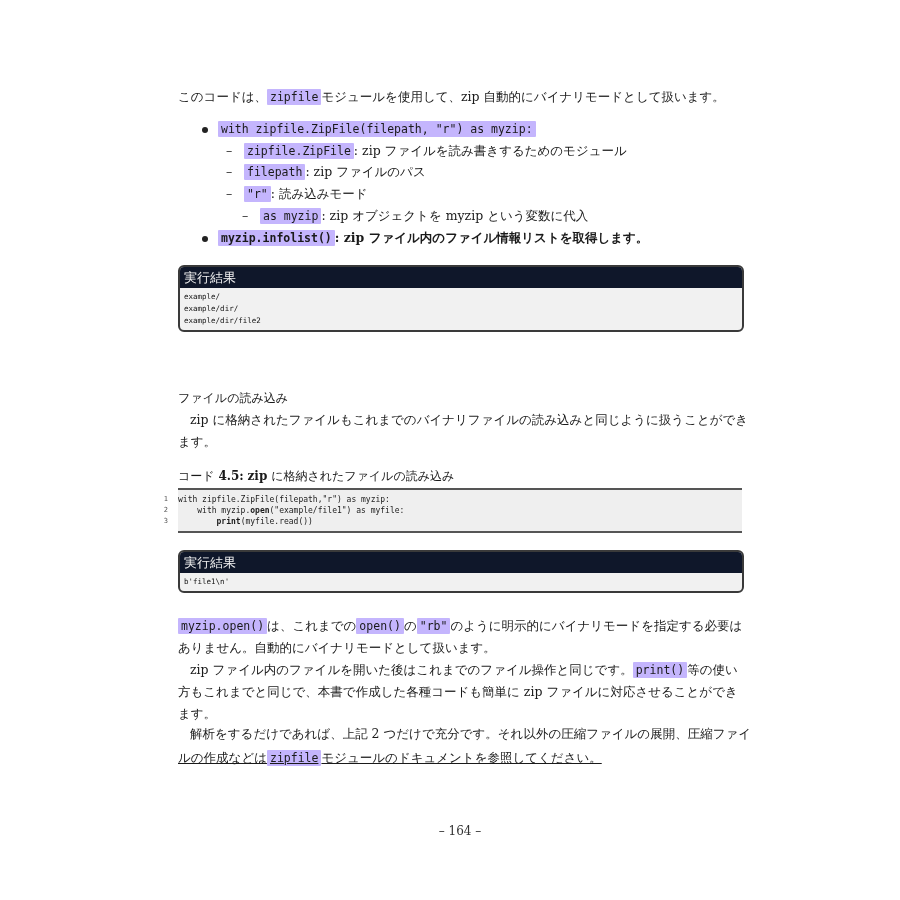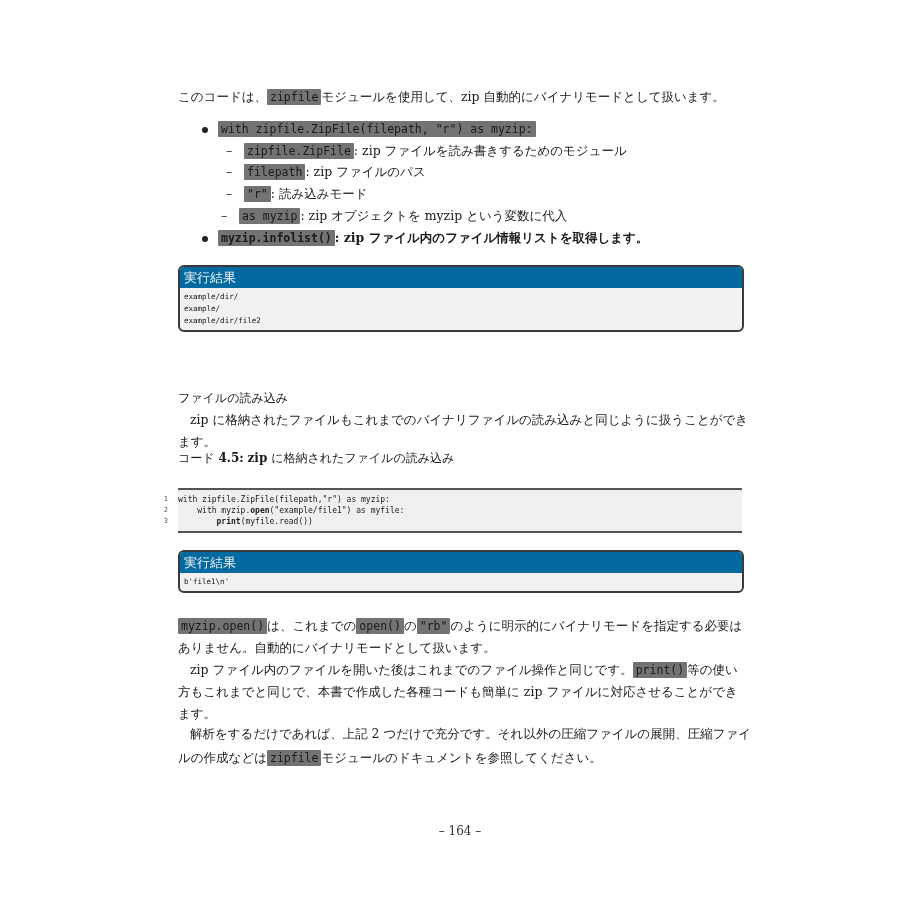--- a/index.html
+++ b/index.html
@@ -4,31 +4,31 @@
 <style>
   html, body { margin: 0; padding: 0; }
   body {
     width: 900px; height: 900px; background: #ffffff; position: relative; overflow: hidden;
     font-family: "DejaVu Serif", "Liberation Serif", serif; color: #1a1a1a;
   }
   .page { position: absolute; left: 178px; top: 0; width: 564px; }
   .p { position: absolute; left: 0; width: 564px; font-size: 12.5px; line-height: 22px; white-space: nowrap; }
   .code-inline {
     font-family: "DejaVu Sans Mono", "Liberation Mono", monospace; font-size: 11.5px;
-    background: #737373; padding: 1px 3px; border-radius: 1px;
+    background: #c4b5fd; padding: 1px 3px; border-radius: 1px;
   }
   .bullet { position: absolute; font-size: 12.5px; line-height: 22px; white-space: nowrap; }
   .dot { display: inline-block; width: 6px; height: 6px; border-radius: 50%; background: #222; vertical-align: middle; margin-right: 10px; }
   .dash { display: inline-block; width: 12px; margin-right: 6px; color: #333; }
   .result-box {
     position: absolute; left: 0; width: 562px; border: 2px solid #3a3a3a; border-radius: 6px; overflow: hidden;
     background: #f1f1f1;
   }
   .result-head {
-    background: #0369a1; color: #f2f2f2; font-family: "DejaVu Sans", sans-serif;
+    background: #0f172a; color: #f2f2f2; font-family: "DejaVu Sans", sans-serif;
     font-size: 13px; height: 21px; line-height: 21px; padding-left: 4px;
   }
   .result-body {
     font-family: "DejaVu Sans Mono", "Liberation Mono", monospace; font-size: 7.5px; line-height: 12px;
     padding: 3px 4px 3px 4px; color: #111;
   }
   .section-title { position: absolute; left: 0; font-family: "DejaVu Sans", sans-serif; font-size: 12px; line-height: 20px; }
   .caption { position: absolute; left: 0; font-size: 12px; line-height: 20px; }
   .caption .label { font-family: "DejaVu Sans", sans-serif; }
   .caption b { font-weight: bold; }
@@ -57,41 +57,41 @@
   </div>
   <div class="bullet" style="left:48px; top:140px;">
     <span class="dash">–</span><span class="code-inline">zipfile.ZipFile</span><span>: zip ファイルを読み書きするためのモジュール</span>
   </div>
   <div class="bullet" style="left:48px; top:161px;">
     <span class="dash">–</span><span class="code-inline">filepath</span><span>: zip ファイルのパス</span>
   </div>
   <div class="bullet" style="left:48px; top:183px;">
     <span class="dash">–</span><span class="code-inline">"r"</span><span>: 読み込みモード</span>
   </div>
-  <div class="bullet" style="left:43px; top:205px;">
+  <div class="bullet" style="left:64px; top:205px;">
     <span class="dash">–</span><span class="code-inline">as myzip</span><span>: zip オブジェクトを myzip という変数に代入</span>
   </div>
   <div class="bullet" style="left:24px; top:227px;font-weight:bold;">
     <span class="dot"></span><span class="code-inline">myzip.infolist()</span><span>: zip ファイル内のファイル情報リストを取得します。</span>
   </div>
 
   <div class="result-box" style="top:265px;">
     <div class="result-head">実行結果</div>
     <div class="result-body">
+      <div>example/</div>
       <div>example/dir/</div>
-      <div>example/</div>
       <div>example/dir/file2</div>
     </div>
   </div>
 
   <div class="section-title" style="top:388px;">ファイルの読み込み</div>
   <div class="p" style="top:409px; padding-left:12px; width:552px;">zip に格納されたファイルもこれまでのバイナリファイルの読み込みと同じように扱うことができ</div>
   <div class="p" style="top:431px;">ます。</div>
 
-  <div class="caption" style="top:448px;">
+  <div class="caption" style="top:466px;">
     <span class="label">コード</span>
     <b>4.5:</b>
     <b>zip</b>
     <span class="label">に格納されたファイルの読み込み</span>
   </div>
 
   <div class="listing" style="top:488px;">
     <div class="listing-line"><span class="lineno">1</span><span>with zipfile.ZipFile(filepath,"r") as myzip:</span></div>
     <div class="listing-line"><span class="lineno">2</span><span>    with myzip.</span><span class="kw">open</span><span>("example/file1") as myfile:</span></div>
     <div class="listing-line"><span class="lineno">3</span><span>        </span><span class="kw">print</span><span>(myfile.read())</span></div>
@@ -107,18 +107,18 @@
   <div class="p" style="top:615px;">
     <span class="code-inline">myzip.open()</span><span>は、これまでの</span><span class="code-inline">open()</span><span>の</span><span class="code-inline">"rb"</span><span>のように明示的にバイナリモードを指定する必要は</span>
   </div>
   <div class="p" style="top:637px;">ありません。自動的にバイナリモードとして扱います。</div>
   <div class="p" style="top:659px; padding-left:12px; width:552px;">
     <span>zip ファイル内のファイルを開いた後はこれまでのファイル操作と同じです。</span><span class="code-inline">print()</span><span>等の使い</span>
   </div>
   <div class="p" style="top:681px;">方もこれまでと同じで、本書で作成した各種コードも簡単に zip ファイルに対応させることができ</div>
   <div class="p" style="top:703px;">ます。</div>
   <div class="p" style="top:723px; padding-left:12px; width:552px;">解析をするだけであれば、上記 2 つだけで充分です。それ以外の圧縮ファイルの展開、圧縮ファイ</div>
-  <div class="p" style="top:747px;">
+  <div class="p" style="top:747px;text-decoration:underline;">
     <span>ルの作成などは</span><span class="code-inline">zipfile</span><span>モジュールのドキュメントを参照してください。</span>
   </div>
 
   <div class="page-number">– 164 –</div>
 </div>
 
 </body></html>

